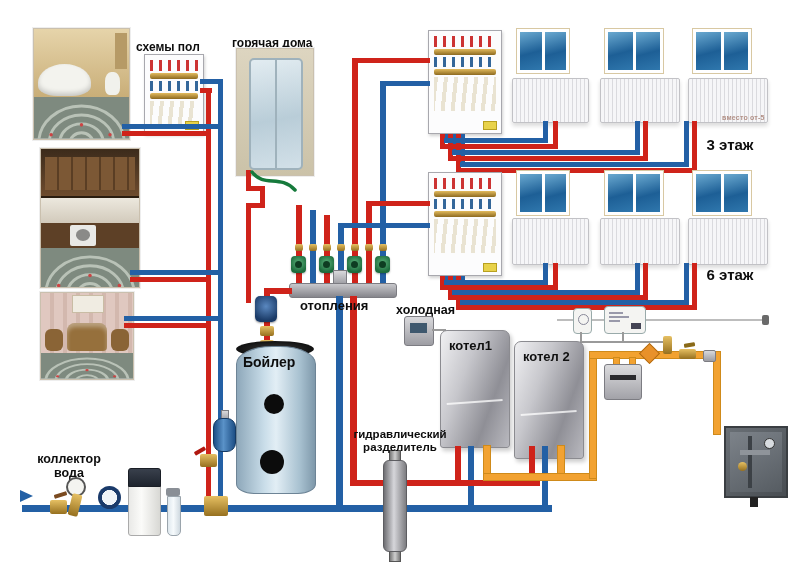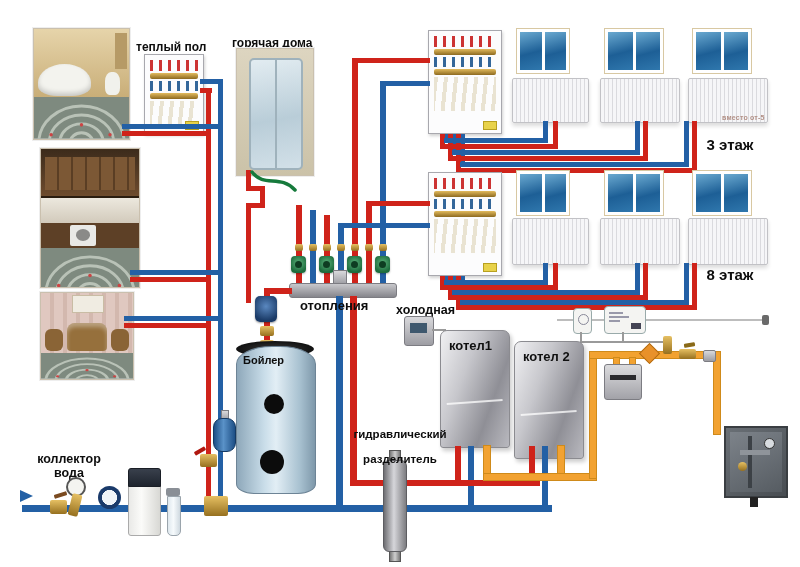--- a/index.html
+++ b/index.html
@@ -109,21 +109,21 @@
       <div class="abs" style="left:28%;bottom:4%;width:44%;height:46%;background:#96703c;border-radius:8px 8px 4px 4px;box-shadow:inset 0 4px 4px rgba(255,255,255,.35)"></div>
       <div class="abs" style="left:4%;bottom:3%;width:20%;height:38%;background:#8a6436;border-radius:6px"></div>
       <div class="abs" style="right:4%;bottom:3%;width:20%;height:38%;background:#8a6436;border-radius:6px"></div>
       <div class="abs" style="left:34%;top:4%;width:32%;height:26%;background:#f0ece2;border:1px solid #c9bca4"></div>
     </div>
     <svg class="coil" style="height:30%">
         <use href="#coil"></use>
       </svg>
   </div>
 
-  <div class="lbl" style="left:136px;top:40px;font-size:12px">теплый пол</div>
+  <div class="lbl" style="left:136px;top:40px;font-size:12px">схемы пол</div>
   <div class="cabinet" style="left:144px;top:54px;width:60px;height:80px">
     <div class="ticks-red"></div>
     <div class="brassbar"></div>
     <div class="ticks-blue"></div>
     <div class="brassbar"></div>
     <div class="hoses"></div>
     <div class="sticker"></div>
   </div>
 
   <div class="lbl" style="left:232px;top:36px;font-size:12px">горячая дома</div>
@@ -247,21 +247,21 @@
   <div class="p pr" style="left:448px;top:295px;width:200px;height:5px"></div>
   <div class="p pb" style="left:460px;top:300px;width:229px;height:5px"></div>
   <div class="p pr" style="left:456px;top:305px;width:241px;height:5px"></div>
   <div class="p pb" style="left:543px;top:263px;width:5px;height:20px"></div>
   <div class="p pr" style="left:553px;top:263px;width:5px;height:25px"></div>
   <div class="p pb" style="left:635px;top:263px;width:5px;height:30px"></div>
   <div class="p pr" style="left:643px;top:263px;width:5px;height:35px"></div>
   <div class="p pb" style="left:684px;top:263px;width:5px;height:40px"></div>
   <div class="p pr" style="left:692px;top:263px;width:5px;height:45px"></div>
 
-  <div class="lbl" style="left:690px;top:266px;width:80px;text-align:center;font-size:15px">8 этаж</div>
+  <div class="lbl" style="left:690px;top:266px;width:80px;text-align:center;font-size:15px">6 этаж</div>
   <div class="floorline" style="left:557px;top:319px;width:210px;height:2px"></div>
   <div class="abs" style="left:762px;top:315px;width:7px;height:10px;background:#6a6a6a;border-radius:2px"></div>
 
   <div class="p pr" style="left:352px;top:58px;width:78px;height:5px"></div>
   <div class="p pr" style="left:352px;top:58px;width:6px;height:182px"></div>
   <div class="p pb" style="left:380px;top:81px;width:50px;height:5px"></div>
   <div class="p pb" style="left:380px;top:81px;width:6px;height:159px"></div>
   <div class="p pr" style="left:366px;top:201px;width:64px;height:5px"></div>
   <div class="p pr" style="left:366px;top:201px;width:6px;height:39px"></div>
   <div class="p pb" style="left:338px;top:223px;width:92px;height:5px"></div>
@@ -304,21 +304,21 @@
   <div class="p pr" style="left:350px;top:296px;width:7px;height:190px;z-index:4"></div>
 
   <div class="p pr" style="left:264px;top:288px;width:28px;height:6px"></div>
   <div class="p pr" style="left:264px;top:288px;width:6px;height:64px"></div>
   <div class="abs" style="left:255px;top:296px;width:22px;height:26px;border-radius:5px;background:radial-gradient(circle at 50% 40%,#5a88c0,#1a3a66 75%);box-shadow:0 1px 2px rgba(0,0,0,.4)"></div>
   <div class="brass" style="left:260px;top:326px;width:14px;height:10px"></div>
   <div class="brass" style="left:260px;top:340px;width:14px;height:9px"></div>
 
   <div class="tankcap"></div>
   <div class="tank"></div>
-  <div class="lbl" style="left:243px;top:354px;font-size:11px;z-index:5">Бойлер</div>
+  <div class="lbl" style="left:243px;top:354px;font-size:14px;z-index:5">Бойлер</div>
   <div class="port" style="left:264px;top:394px;width:20px;height:20px"></div>
   <div class="port" style="left:260px;top:450px;width:24px;height:24px"></div>
 
   <div class="lbl" style="left:396px;top:303px;font-size:12.5px">холодная</div>
   <div class="graybox" style="left:404px;top:316px;width:28px;height:28px;border-radius:3px">
     <div class="abs" style="left:5px;top:6px;width:17px;height:10px;background:#3e586e"></div>
   </div>
   <div class="wire" style="left:432px;top:329px;width:14px;height:2px"></div>
   <div class="wire" style="left:444px;top:329px;width:2px;height:6px"></div>
 
@@ -345,21 +345,21 @@
   </div>
 
   <div class="p pr" style="left:455px;top:446px;width:6px;height:37px"></div>
   <div class="p pb" style="left:468px;top:446px;width:6px;height:62px"></div>
   <div class="p pr" style="left:529px;top:446px;width:6px;height:37px"></div>
   <div class="p pb" style="left:542px;top:446px;width:6px;height:62px"></div>
 
   <div class="p pr" style="left:350px;top:480px;width:190px;height:6px"></div>
   <div class="p pb" style="left:22px;top:505px;width:530px;height:7px"></div>
   <div class="lbl" style="left:330px;top:428px;width:140px;text-align:center;font-size:11.5px;z-index:6">гидравлический</div>
-  <div class="lbl" style="left:330px;top:453px;width:140px;text-align:center;font-size:11.5px;z-index:6">разделитель</div>
+  <div class="lbl" style="left:330px;top:441px;width:140px;text-align:center;font-size:11.5px;z-index:6">разделитель</div>
   <div class="sep-stub" style="left:389px;top:450px;width:10px;height:11px"></div>
   <div class="sep-stub" style="left:389px;top:549px;width:10px;height:11px"></div>
   <div class="separator"></div>
 
   <div class="lbl" style="left:14px;top:452px;width:110px;text-align:center;font-size:12.5px">коллектор</div>
   <div class="lbl" style="left:14px;top:466px;width:110px;text-align:center;font-size:12.5px">вода</div>
   <div class="arrowR" style="left:20px;top:490px"></div>
   <div class="brass" style="left:50px;top:500px;width:17px;height:14px"></div>
   <div class="valve-handle-red" style="left:54px;top:493px;width:13px;height:4px;transform:rotate(-18deg);background:#7a4a20"></div>
   <div class="gauge" style="left:66px;top:477px;width:16px;height:16px;background:#f4f4f0;border:2px solid #555"></div>

